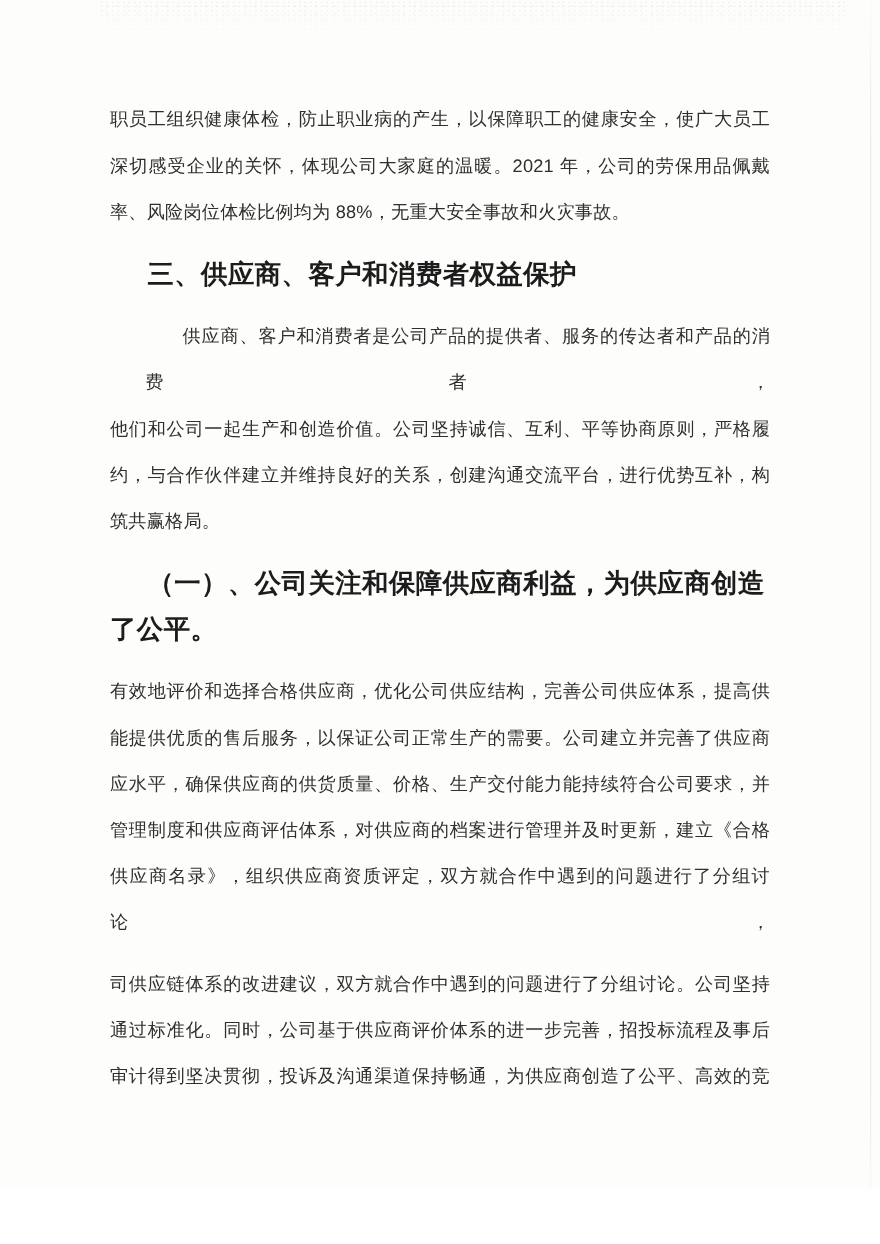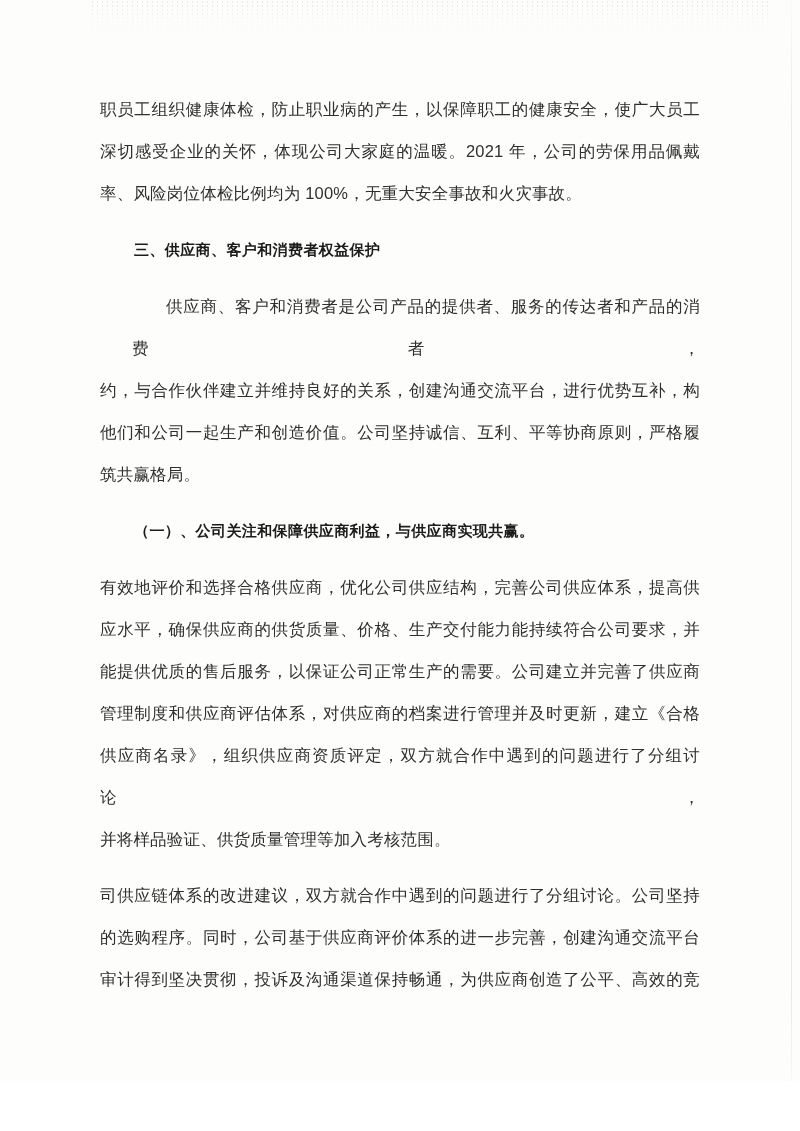--- a/index.html
+++ b/index.html
@@ -87,21 +87,21 @@
   .line.jl {
     text-align-last: justify;
   }
   
   .ind {
     text-indent: 34px;
     margin-left: 32px;
   }
   .heading {
     margin: 15px 0 0 0;
-    font-size: 15px;
+    font-size: 24px;
     font-weight: 700;
     line-height: 42px;
     color: #1c1c1c;
     text-indent: 34px;
     letter-spacing: 0.4px;
   }
 </style>
 </head>
 <body>
 
@@ -109,43 +109,42 @@
 
   <div class="noise-top"></div>
   <div class="edge-right"></div>
   <div class="edge-bottom"></div>
 
   <main class="content">
 
     <p class="para first">
       <span class="line jl">职员工组织健康体检，防止职业病的产生，以保障职工的健康安全，使广大员工</span>
       <span class="line jl">深切感受企业的关怀，体现公司大家庭的温暖。2021 年，公司的劳保用品佩戴</span>
-      <span class="line">率、风险岗位体检比例均为 100%，无重大安全事故和火灾事故。</span>
+      <span class="line">率、风险岗位体检比例均为 88%，无重大安全事故和火灾事故。</span>
     </p>
 
     <h2 class="heading">三、供应商、客户和消费者权益保护</h2>
 
     <p class="para">
       <span class="line jl ind">供应商、客户和消费者是公司产品的提供者、服务的传达者和产品的消费者，</span>
+      <span class="line jl">他们和公司一起生产和创造价值。公司坚持诚信、互利、平等协商原则，严格履</span>
       <span class="line jl">约，与合作伙伴建立并维持良好的关系，创建沟通交流平台，进行优势互补，构</span>
-      <span class="line jl">他们和公司一起生产和创造价值。公司坚持诚信、互利、平等协商原则，严格履</span>
       <span class="line">筑共赢格局。</span>
     </p>
 
-    <h3 class="heading">（一）、公司关注和保障供应商利益，与供应商实现共赢。</h3>
+    <h3 class="heading">（一）、公司关注和保障供应商利益，为供应商创造了公平。</h3>
 
     <p class="para">
       <span class="line jl">有效地评价和选择合格供应商，优化公司供应结构，完善公司供应体系，提高供</span>
+      <span class="line jl">能提供优质的售后服务，以保证公司正常生产的需要。公司建立并完善了供应商</span>
       <span class="line jl">应水平，确保供应商的供货质量、价格、生产交付能力能持续符合公司要求，并</span>
-      <span class="line jl">能提供优质的售后服务，以保证公司正常生产的需要。公司建立并完善了供应商</span>
       <span class="line jl">管理制度和供应商评估体系，对供应商的档案进行管理并及时更新，建立《合格</span>
       <span class="line jl">供应商名录》，组织供应商资质评定，双方就合作中遇到的问题进行了分组讨论，</span>
-      <span class="line">并将样品验证、供货质量管理等加入考核范围。</span>
     </p>
 
     <p class="para">
       <span class="line jl">司供应链体系的改进建议，双方就合作中遇到的问题进行了分组讨论。公司坚持</span>
-      <span class="line jl">的选购程序。同时，公司基于供应商评价体系的进一步完善，创建沟通交流平台</span>
+      <span class="line jl">通过标准化。同时，公司基于供应商评价体系的进一步完善，招投标流程及事后</span>
       <span class="line jl">审计得到坚决贯彻，投诉及沟通渠道保持畅通，为供应商创造了公平、高效的竞</span>
     </p>
 
   </main>
 </div>
 
 </body></html>

